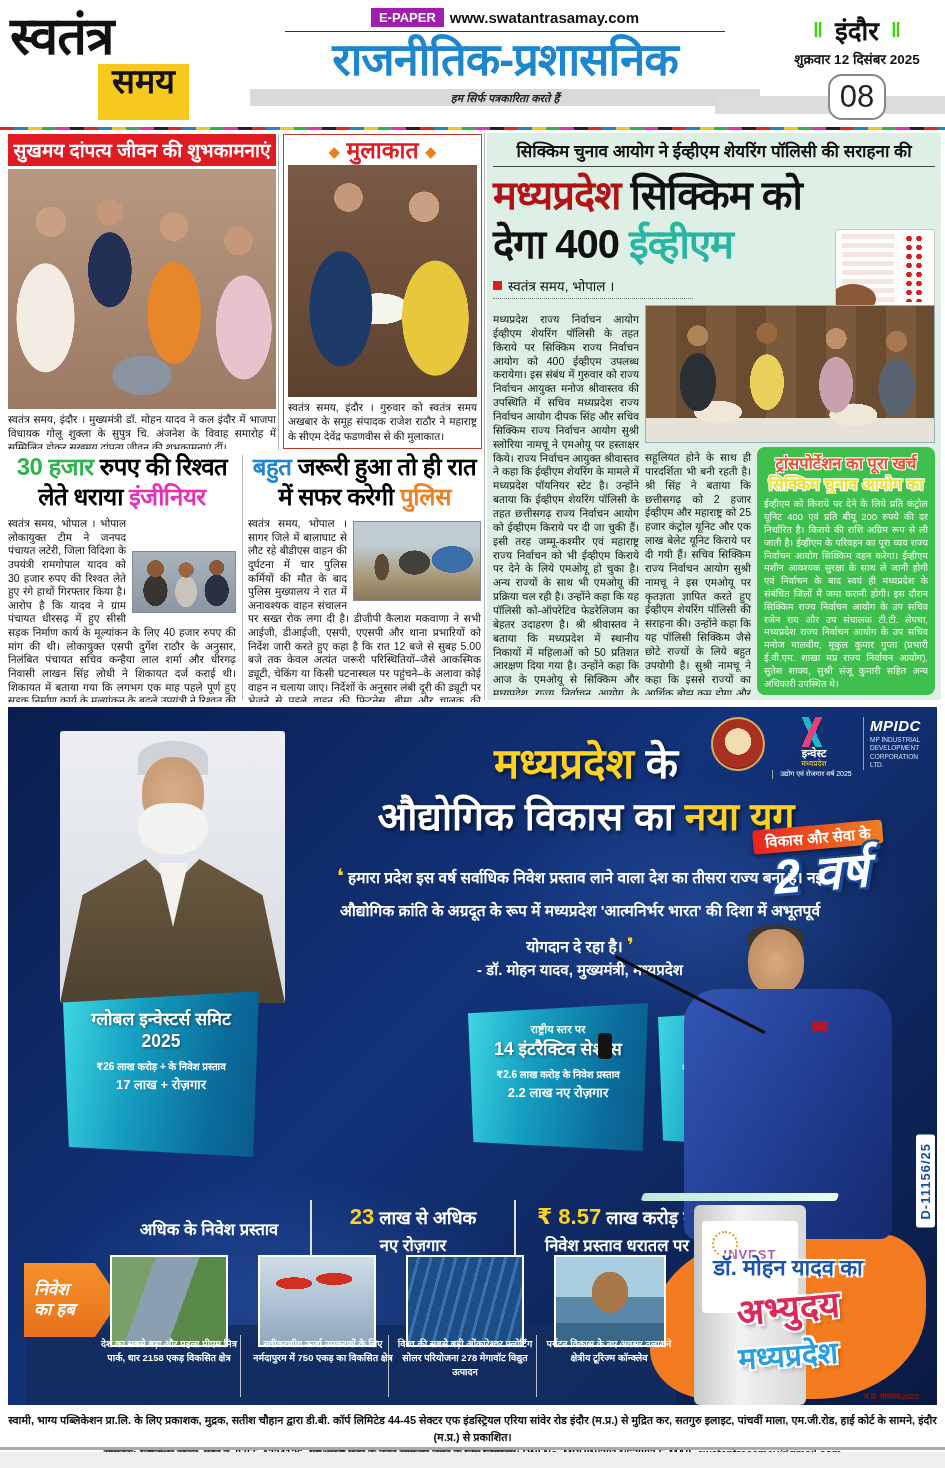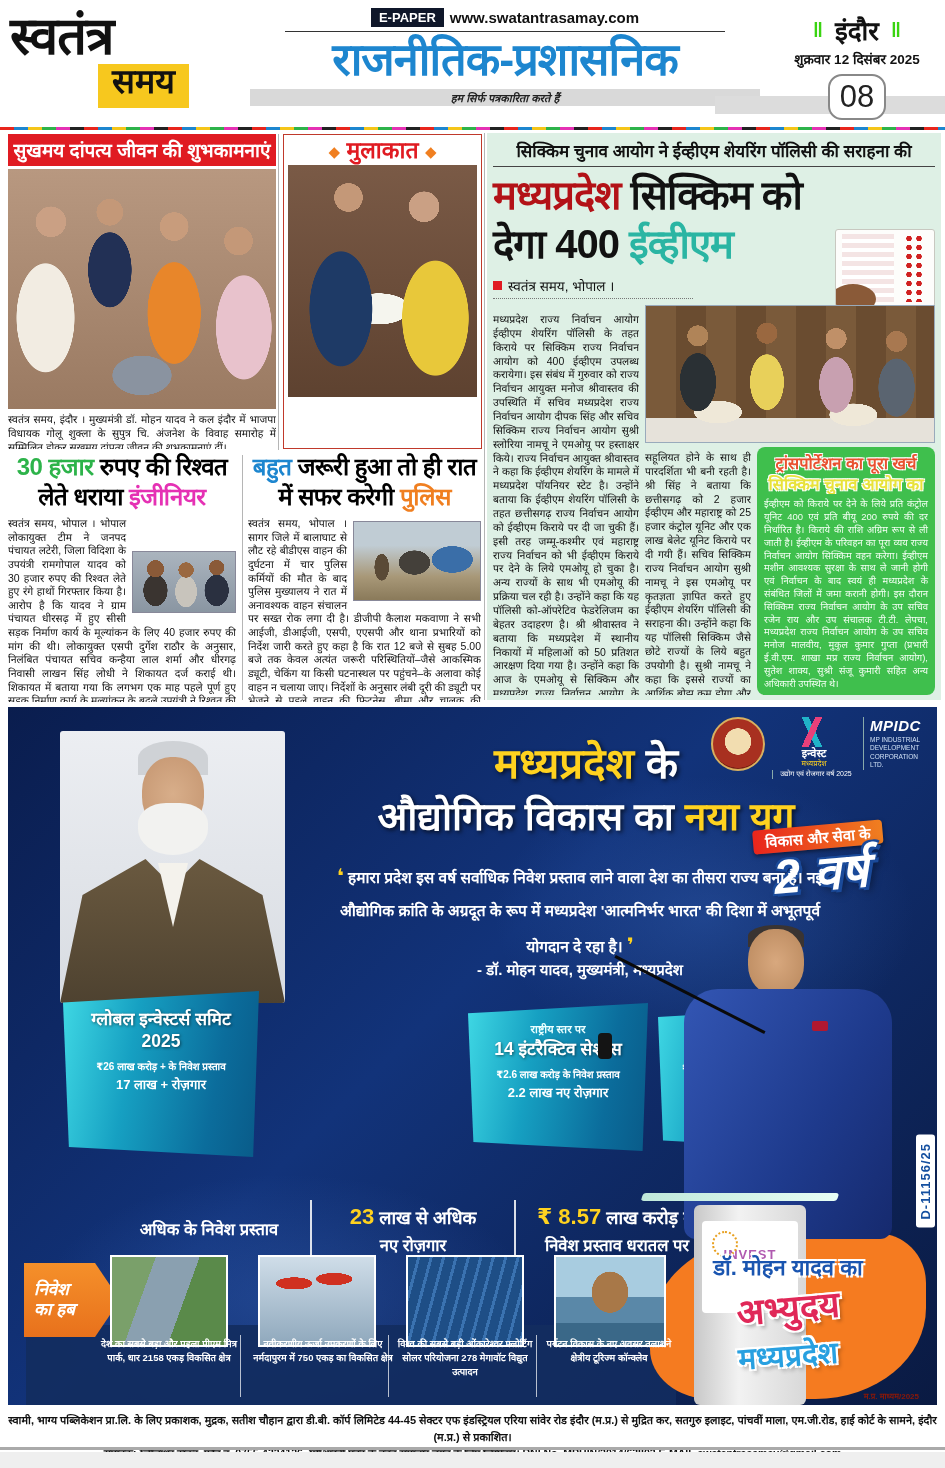--- a/index.html
+++ b/index.html
@@ -2,24 +2,24 @@
 <html><head>
 <meta charset="utf-8">
 <style>
   * { margin:0; padding:0; box-sizing:border-box; }
   body { background:#efefef; font-family:"Liberation Sans","DejaVu Sans",sans-serif; }
   #page { position:relative; width:945px; height:1452px; margin:0 auto; background:#fff; overflow:hidden; }
 
   
   .logo { position:absolute; left:10px; top:10px; width:225px; }
   .logo1 { font-size:52px; font-weight:900; color:#111; line-height:1.0; letter-spacing:-1px; }
-  .logo2 { display:inline-block; margin:2px 0 0 88px; background:#f7c81e; color:#111; font-size:34px; font-weight:900; padding:0 14px 8px; line-height:1.05; }
+  .logo2 { display:inline-block; margin:2px 0 0 88px; background:#f7c81e; color:#111; font-size:34px; font-weight:900; padding:0 14px 20px; line-height:1.05; }
   .head-center { position:absolute; left:250px; top:8px; width:510px; text-align:center; }
   .epaper-row { display:flex; align-items:center; justify-content:center; gap:6px; }
-  .chip { background:#0f172a; color:#fff; font-weight:bold; font-size:13px; padding:2px 8px; }
+  .chip { background:#a21caf; color:#fff; font-weight:bold; font-size:13px; padding:2px 8px; }
   .url { color:#111; font-weight:bold; font-size:15px; }
   .head-rule { width:440px; height:1px; background:#333; margin:4px auto 2px; }
   .section-title { font-size:45px; font-weight:900; color:#1d86cf; line-height:1.15; letter-spacing:-1px; }
   .tagline-bar { margin:3px auto 0; width:100%; background:#d9d9d9; height:17px; display:flex; align-items:center; justify-content:center; }
   .tagline-bar span { font-size:11px; font-weight:bold; color:#222; font-style:italic; }
   .head-right { position:absolute; right:8px; top:12px; width:160px; text-align:center; }
   .city-row { display:flex; align-items:center; justify-content:center; gap:12px; }
   .bars { color:#3ad411; font-size:20px; font-weight:900; }
   .city { font-size:26px; font-weight:900; color:#111; }
   .date { font-size:13.5px; font-weight:900; color:#111; margin-top:2px; white-space:nowrap; }
@@ -261,20 +261,21 @@
     <div class="caption">स्वतंत्र समय, इंदौर । मुख्यमंत्री डॉ. मोहन यादव ने कल इंदौर में भाजपा विधायक गोलू शुक्ला के सुपुत्र चि. अंजनेश के विवाह समारोह में सम्मिलित होकर सुखमय दांपत्य जीवन की शुभकामनाएं दीं।</div>
   </div>
 
   <div class="mulakat">
     <div class="mulakat-head">
       <span class="diamond">◆</span>
       <span>मुलाकात</span>
       <span class="diamond">◆</span>
     </div>
     <div class="photo-mulakat"></div>
+    <div class="caption">स्वतंत्र समय, इंदौर । गुरुवार को स्वतंत्र समय अखबार के समूह संपादक राजेश राठौर ने महाराष्ट्र के सीएम देवेंद्र फडणवीस से की मुलाकात।</div>
   </div>
 
   <div class="evm-panel">
     <div class="kicker">सिक्किम चुनाव आयोग ने ईव्हीएम शेयरिंग पॉलिसी की सराहना की</div>
     <div class="evm-headline">
       <div class="evm-h-l1">
         <span class="hl-red">मध्यप्रदेश</span><span class="hl-black"> सिक्किम को</span>
       </div>
       <div class="evm-h-l2">
         <span class="hl-black">देगा 400 </span><span class="hl-teal">ईव्हीएम</span>

